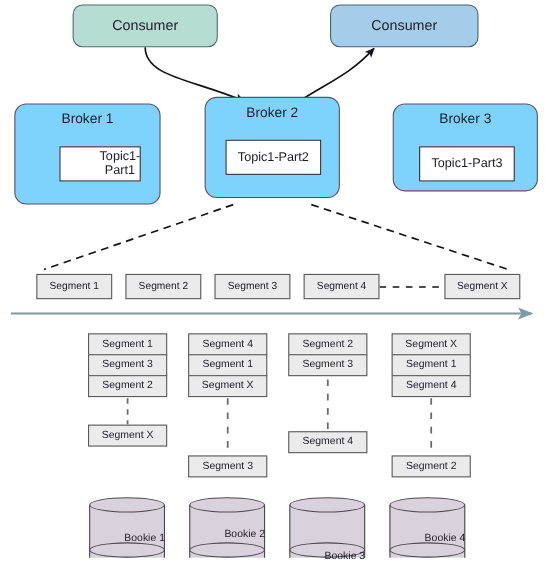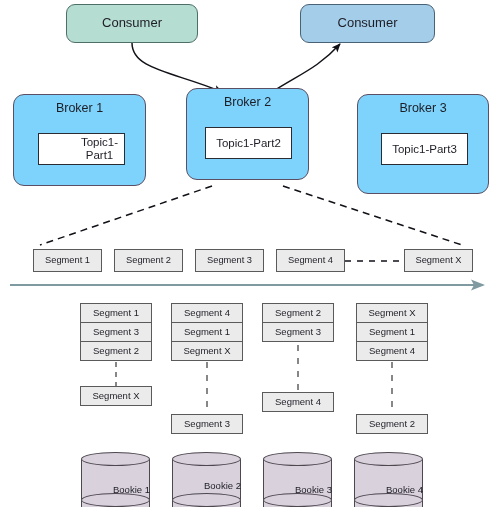--- a/index.html
+++ b/index.html
@@ -169,29 +169,29 @@
   <div class="node endpoint producer" style="left:66px; top:4px; width:132px; height:39px;">
     <span>Consumer</span>
   </div>
 
   <div class="node endpoint consumer" style="left:300px; top:4px; width:135px; height:39px;">
     <span>Consumer</span>
   </div>
 
   <div class="node broker" style="left:13px; top:94px; width:133px; height:92px;">
     <span class="broker-label">Broker 1</span>
-    <span class="partition" style="left:24px; top:38px; width:87px; height:32px;padding-left:36px;">Topic1-Part1</span>
+    <span class="partition" style="left:40px; top:38px; width:74px; height:32px;padding-left:36px;">Topic1-Part1</span>
   </div>
 
   <div class="node broker" style="left:186px; top:88px; width:123px; height:92px;">
     <span class="broker-label" style="top:7px;">Broker 2</span>
     <span class="partition" style="left:18px; top:38px; width:87px; height:32px;">Topic1-Part2</span>
   </div>
 
-  <div class="node broker" style="left:357px; top:94px; width:132px; height:100px;">
+  <div class="node broker" style="left:357px; top:94px; width:132px; height:80px;">
     <span class="broker-label">Broker 3</span>
     <span class="partition" style="left:23px; top:38px; width:87px; height:32px;">Topic1-Part3</span>
   </div>
 
   <div class="node segment timeline" style="left:33px; top:249px; width:69px; height:23px;">Segment 1</div>
   <div class="node segment timeline" style="left:114px; top:249px; width:69px; height:23px;">Segment 2</div>
   <div class="node segment timeline" style="left:195px; top:249px; width:69px; height:23px;">Segment 3</div>
   <div class="node segment timeline" style="left:276px; top:249px; width:69px; height:23px;">Segment 4</div>
   <div class="node segment timeline" style="left:404px; top:249px; width:69px; height:23px;">Segment X</div>
 
@@ -233,21 +233,21 @@
     <div class="cyl-body" style="top:7px; width:69px; height:48px;"></div>
     <div class="cyl-bottom" style="top:41px; width:69px; height:14px;"></div>
     <div class="cyl-top" style="top:0px; width:69px; height:14px;"></div>
     <div class="cyl-label" style="top:28px;text-align:center;">Bookie 2</div>
   </div>
 
   <div class="cylinder" style="left:263px; top:452px; width:69px; height:62px;">
     <div class="cyl-body" style="top:7px; width:69px; height:48px;"></div>
     <div class="cyl-bottom" style="top:41px; width:69px; height:14px;"></div>
     <div class="cyl-top" style="top:0px; width:69px; height:14px;"></div>
-    <div class="cyl-label" style="top:32px;">Bookie 3</div>
+    <div class="cyl-label" style="top:48px;">Bookie 3</div>
   </div>
 
   <div class="cylinder" style="left:354px; top:452px; width:69px; height:62px;">
     <div class="cyl-body" style="top:7px; width:69px; height:48px;"></div>
     <div class="cyl-bottom" style="top:41px; width:69px; height:14px;"></div>
     <div class="cyl-top" style="top:0px; width:69px; height:14px;"></div>
     <div class="cyl-label" style="top:32px;">Bookie 4</div>
   </div>
 
 </div>

